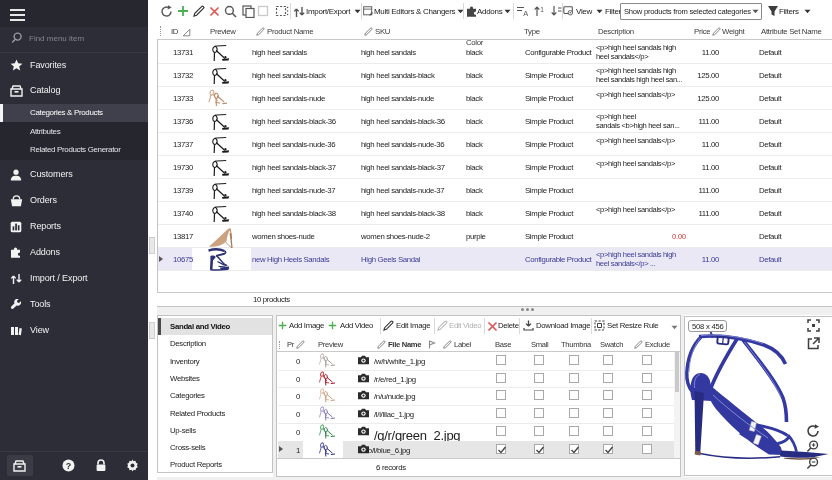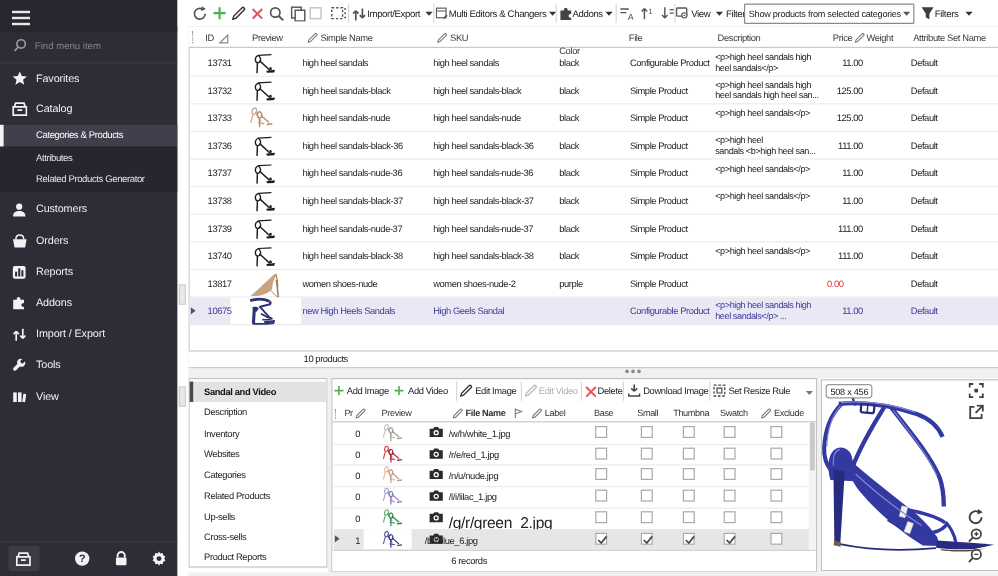--- a/index.html
+++ b/index.html
@@ -194,27 +194,27 @@
 <div class="abs" style="left:157px;top:22px;width:675px;height:18px;background:#fff;border-bottom:1px solid #c9c9c9"></div>
 <div class="abs" style="left:160px;top:26px;width:3px;height:10px;border-left:1.5px dotted #999"></div>
 <div class="h" style="left:171px;top:27px">ID</div>
 <svg class="abs" style="left:182px;top:28px" width="9" height="9" viewBox="0 0 9 9">
       <path d="M1.2 7.8 L7.8 7.8 L7.8 1.2 Z" fill="none" stroke="#888" stroke-width="1"></path>
     </svg>
 <div class="h" style="left:210px;top:27px">Preview</div>
 <svg class="abs" style="left:256px;top:27px" width="9" height="9" viewBox="0 0 12 12">
       <path d="M1 11 L1.8 8.4 L8.6 1.6 A1 1 0 0 1 10.4 3.4 L3.6 10.2 Z" fill="none" stroke="#777" stroke-width="1.2"></path>
     </svg>
-<div class="h" style="left:267px;top:27px">Simple Name</div>
+<div class="h" style="left:267px;top:27px">Product Name</div>
 <svg class="abs" style="left:364px;top:27px" width="9" height="9" viewBox="0 0 12 12">
       <path d="M1 11 L1.8 8.4 L8.6 1.6 A1 1 0 0 1 10.4 3.4 L3.6 10.2 Z" fill="none" stroke="#777" stroke-width="1.2"></path>
     </svg>
 <div class="h" style="left:375px;top:27px">SKU</div>
 <div class="h" style="left:466px;top:38px">Color</div>
-<div class="h" style="left:524px;top:27px">File</div>
+<div class="h" style="left:524px;top:27px">Type</div>
 <div class="h" style="left:598px;top:27px">Description</div>
 <div class="h" style="left:694px;top:27px">Price</div>
 <svg class="abs" style="left:712px;top:27px" width="9" height="9" viewBox="0 0 12 12">
       <path d="M1 11 L1.8 8.4 L8.6 1.6 A1 1 0 0 1 10.4 3.4 L3.6 10.2 Z" fill="none" stroke="#777" stroke-width="1.2"></path>
     </svg>
 <div class="h" style="left:722px;top:27px">Weight</div>
 <div class="h" style="left:761px;top:27px">Attribute Set Name</div>
 <div class="abs" style="left:158px;top:63px;width:674px;height:1px;background:#ececec"></div>
 <div class="g" style="left:173px;top:48px;color:#1d1d1d">13731</div>
 <svg class="abs" style="left:210px;top:44px" width="20" height="18" viewBox="0 0 20 18">
@@ -303,21 +303,21 @@
 <path d="M14.4 12.2 l1.7 -0.3 l0.5 2.2 l-1.7 0.3 Z" fill="#1b1b1b"></path>
 </svg>
 <div class="g" style="left:252px;top:140px;color:#1d1d1d">high heel sandals-nude-36</div>
 <div class="g" style="left:361px;top:140px;color:#1d1d1d">high heel sandals-nude-36</div>
 <div class="g" style="left:466px;top:140px;color:#1d1d1d">black</div>
 <div class="g" style="left:525px;top:140px;color:#1d1d1d">Simple Product</div>
 <div class="g" style="left:596px;top:136px;font-size:7.6px;color:#1d1d1d">&lt;p&gt;high heel sandals&lt;/p&gt;</div>
 <div class="g" style="left:660px;top:140px;width:59px;text-align:right;color:#1d1d1d">11.00</div>
 <div class="g" style="left:759px;top:140px;color:#1d1d1d">Default</div>
 <div class="abs" style="left:158px;top:178px;width:674px;height:1px;background:#ececec"></div>
-<div class="g" style="left:173px;top:163px;color:#1d1d1d">13738</div>
+<div class="g" style="left:173px;top:163px;color:#1d1d1d">19730</div>
 <svg class="abs" style="left:210px;top:159px" width="20" height="18" viewBox="0 0 20 18">
 <path d="M5.2 2.1 L16.2 1.5" stroke="#1b1b1b" stroke-width="1" fill="none"></path>
 <path d="M4.8 2.4 C3.3 3.1 2.5 4.9 3 6.8 C3.4 8.3 5 8.8 6.1 7.9 C7.2 7 7.3 5 6.6 3.6 C6.2 2.7 5.5 2.2 4.8 2.4 Z" fill="none" stroke="#1b1b1b" stroke-width="1.1"></path>
 <path d="M4.5 8.4 L4.2 17" stroke="#1b1b1b" stroke-width="1.2" fill="none"></path>
 <path d="M6.2 6.5 L14.9 14.5" stroke="#1b1b1b" stroke-width="1.2" fill="none"></path>
 <path d="M12 15 L19.2 14.2 L18.5 16.4 L12.4 16.7 Z" fill="#1b1b1b"></path>
 <path d="M14.4 12.2 l1.7 -0.3 l0.5 2.2 l-1.7 0.3 Z" fill="#1b1b1b"></path>
 </svg>
 <div class="g" style="left:252px;top:163px;color:#1d1d1d">high heel sandals-black-37</div>
 <div class="g" style="left:361px;top:163px;color:#1d1d1d">high heel sandals-black-37</div>
@@ -364,21 +364,21 @@
 <svg class="abs" style="left:205px;top:226px" width="30" height="24" viewBox="0 0 30 24">
 <path d="M4 20.5 C 10 15.5 16 9.5 21 4.8 C 22.5 3.2 24 2 25.2 2.2 L 25.6 3.2 C 23.4 6.2 22.2 9.8 21.8 13.8 L 21.5 15.2 C 17 19.6 9.5 21.4 4 20.5 Z" fill="#cba380"></path>
 <path d="M24.6 7 L 26.2 7.2 L 27.6 22 L 26.4 22 Z" fill="#a87c58"></path>
 <path d="M25 2.6 C 26 5.8 26.5 9.5 26.6 13" fill="none" stroke="#a87c58" stroke-width="0.9"></path>
 <path d="M20.8 16 C 22.5 18.5 25 20.8 27.2 21.9" fill="none" stroke="#a87c58" stroke-width="0.8"></path>
 </svg>
 <div class="g" style="left:252px;top:232px;color:#1d1d1d">women shoes-nude</div>
 <div class="g" style="left:361px;top:232px;color:#1d1d1d">women shoes-nude-2</div>
 <div class="g" style="left:466px;top:232px;color:#1d1d1d">purple</div>
 <div class="g" style="left:525px;top:232px;color:#1d1d1d">Simple Product</div>
-<div class="g" style="left:644px;top:232px;width:59px;text-align:right;color:#e03c3c">0.00</div>
+<div class="g" style="left:672px;top:232px;width:59px;text-align:left;color:#e03c3c">0.00</div>
 <div class="g" style="left:759px;top:232px;color:#1d1d1d">Default</div>
 <div class="abs" style="left:158px;top:248px;width:674px;height:23px;background:#eae8f5"></div>
 <div class="abs" style="left:192px;top:248px;width:59px;height:23px;background:#fff"></div>
 <div class="abs" style="left:159px;top:256px;width:0;height:0;border-left:4px solid #555;border-top:3.5px solid transparent;border-bottom:3.5px solid transparent"></div>
 <div class="abs" style="left:158px;top:270px;width:674px;height:1px;background:#ececec"></div>
 <div class="g" style="left:173px;top:255px;color:#3c3c96">10675</div>
 <svg class="abs" style="left:206px;top:248px" width="24" height="23" viewBox="0 0 24 23">
 <path d="M2.5 2.6 C 8 0.8 14 1 18.5 3" stroke="#2e3272" stroke-width="2.4" fill="none"></path>
 <path d="M18.5 3 C 20.3 4 19.5 5.6 17.5 6 L 10 7.8" stroke="#2e3272" stroke-width="1.8" fill="none"></path>
 <path d="M10.5 7.5 L 18.5 16.5" stroke="#2e3272" stroke-width="1.5" fill="none"></path>
@@ -628,21 +628,21 @@
 <path d="M5.1 7 L4.9 14.8" stroke="#2d2f7e" stroke-width="1.1" fill="none"></path>
 <path d="M6.4 4.9 L13 11.5" stroke="#2d2f7e" stroke-width="1.1" fill="none"></path>
 <path d="M10.8 12.4 L16.4 12 L15.7 13.4 L11.1 13.6 Z" fill="#2d2f7e"></path>
       </g>
 </svg>
 <svg class="abs" style="left:357px;top:443.5px" width="13" height="10" viewBox="0 0 13 10">
       <path d="M1 2.2 h3 L5 0.8 h3 L9 2.2 h3 v7 h-11 Z" fill="#2b2b2b"></path>
       <circle cx="6.5" cy="5.6" r="2.2" fill="#fff"></circle>
       <circle cx="6.5" cy="5.6" r="1.1" fill="#2b2b2b"></circle>
     </svg>
-<div class="abs" style="left:354px;top:445.5px;font-size:7.8px;letter-spacing:-0.3px;color:#222;white-space:nowrap">/b/l/blue_6.jpg</div>
+<div class="abs" style="left:366px;top:445.5px;font-size:7.8px;letter-spacing:-0.3px;color:#222;white-space:nowrap">/b/l/blue_6.jpg</div>
 <div class="abs" style="left:496px;top:443.5px;width:10px;height:10px;background:#fff;border:1px solid #a9a9a9">
       <svg width="10" height="10" viewBox="0 0 10 10">
         <path d="M1.5 5 L4 7.5 L8.5 2" fill="none" stroke="#444" stroke-width="1.4"></path>
       </svg>
     </div>
 <div class="abs" style="left:534px;top:443.5px;width:10px;height:10px;background:#fff;border:1px solid #a9a9a9">
       <svg width="10" height="10" viewBox="0 0 10 10">
         <path d="M1.5 5 L4 7.5 L8.5 2" fill="none" stroke="#444" stroke-width="1.4"></path>
       </svg>
     </div>

